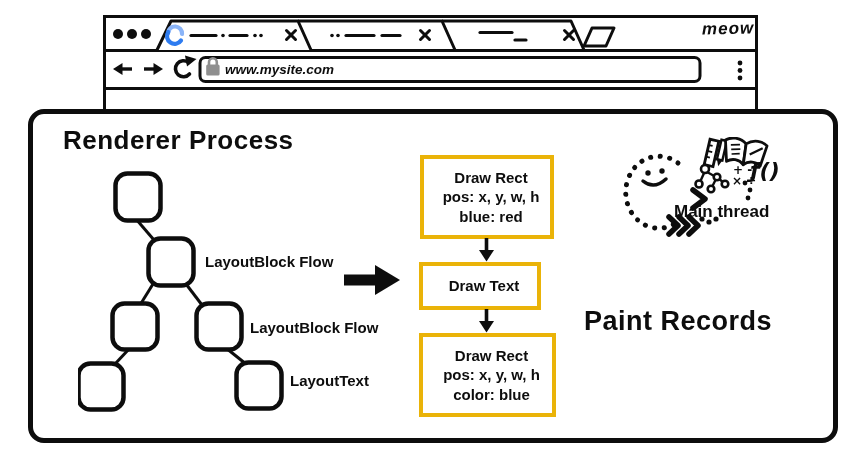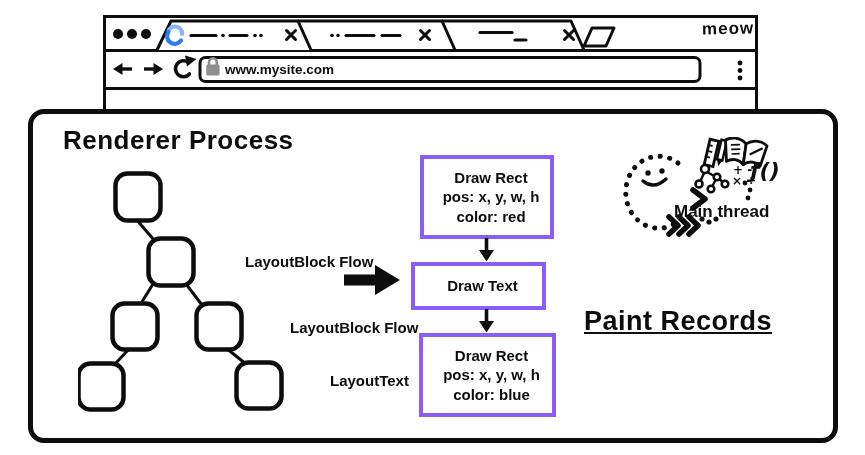--- a/index.html
+++ b/index.html
@@ -1,49 +1,49 @@
 <!DOCTYPE html>
 <html><head>
 <meta charset="utf-8">
 <style>
   html,body{margin:0;padding:0;background:#fff;}
   body{width:865px;height:455px;font-family:"Liberation Sans",sans-serif;color:#0d0d0d;}
   .stage{position:relative;width:865px;height:455px;background:#fff;overflow:hidden;}
 
   
-  .browser{position:absolute;left:103px;top:15px;width:703px;height:95px;}
+  .browser{position:absolute;left:103px;top:15px;width:703px;height:95px;font-style:italic;}
   .browser svg{position:absolute;left:0;top:0;display:block;}
   .brand{position:absolute;left:599px;top:4px;width:54px;font-size:17px;font-weight:bold;
          letter-spacing:1px;transform:rotate(-1deg);}
   .url-field{position:absolute;left:97px;top:43px;width:500px;height:24px;padding-left:40px;}
   .url-text{position:absolute;left:25px;top:0;line-height:24px;font-size:13.5px;font-weight:bold;}
 
   
   .rbox{position:absolute;left:28px;top:109px;width:810px;height:334px;box-sizing:border-box;
         border:5px solid #0d0d0d;border-radius:16px;background:#fff;}
   .rtitle{position:absolute;left:30px;top:11px;font-size:26px;font-weight:bold;letter-spacing:.5px;}
 
   .tree-svg{position:absolute;left:45px;top:55px;}
-  .tree-label{position:absolute;font-size:15px;font-weight:bold;white-space:nowrap;margin-left:40px;}
+  .tree-label{position:absolute;font-size:15px;font-weight:bold;white-space:nowrap;}
   #tl0{left:172px;top:139px;}
   #tl1{left:217px;top:205px;}
   #tl2{left:257px;top:258px;}
 
   .big-arrow{position:absolute;left:311px;top:151px;}
 
-  .pbox{position:absolute;box-sizing:border-box;border:4px solid #8b5cf6;background:#fff;
+  .pbox{position:absolute;box-sizing:border-box;border:4px solid #eab308;background:#fff;
         display:flex;flex-direction:column;align-items:center;justify-content:center;
         text-align:center;font-size:15px;font-weight:bold;line-height:19.5px;padding-left:8px;}
   #pb0{left:387px;top:41px;width:134px;height:84px;}
-  #pb1{left:378px;top:148px;width:135px;height:48px;}
+  #pb1{left:386px;top:148px;width:122px;height:48px;}
   #pb2{left:386px;top:219px;width:137px;height:84px;}
   .flow-arrow{position:absolute;left:443px;}
   #fa0{top:124px;} #fa1{top:195px;}
 
-  .paint-heading{position:absolute;left:551px;top:192px;font-size:27px;font-weight:bold;letter-spacing:.5px;text-decoration:underline;}
+  .paint-heading{position:absolute;left:551px;top:192px;font-size:27px;font-weight:bold;letter-spacing:.5px;}
 
   .doodle{position:absolute;left:579px;top:23px;}
   .mt-label{position:absolute;left:641px;top:88px;font-size:17px;font-weight:bold;white-space:nowrap;}
 </style>
 </head>
 <body>
 
 <div class="stage">
 
   <div class="browser">
@@ -168,21 +168,21 @@
     <span class="tree-label" id="tl2">LayoutText</span>
 
     <svg class="big-arrow" width="57" height="30" viewBox="0 0 57 30">
       <rect x="0" y="9.5" width="33" height="11" fill="#0d0d0d"></rect>
       <polygon points="31,0 31,30 56,15" fill="#0d0d0d"></polygon>
     </svg>
 
     <div class="pbox" id="pb0">
       <span>Draw Rect</span>
       <span>pos: x, y, w, h</span>
-      <span>color: red</span>
+      <span>blue: red</span>
     </div>
     <svg class="flow-arrow" id="fa0" width="21" height="24" viewBox="0 0 21 24">
       <path d="M10.5,0 V13" stroke="#0d0d0d" stroke-width="3.6"></path>
       <polygon points="3,12 18,12 10.5,23.5" fill="#0d0d0d"></polygon>
     </svg>
     <div class="pbox" id="pb1">
       <span>Draw Text</span>
     </div>
     <svg class="flow-arrow" id="fa1" width="21" height="24" viewBox="0 0 21 24">
       <path d="M10.5,0 V13" stroke="#0d0d0d" stroke-width="3.6"></path>

